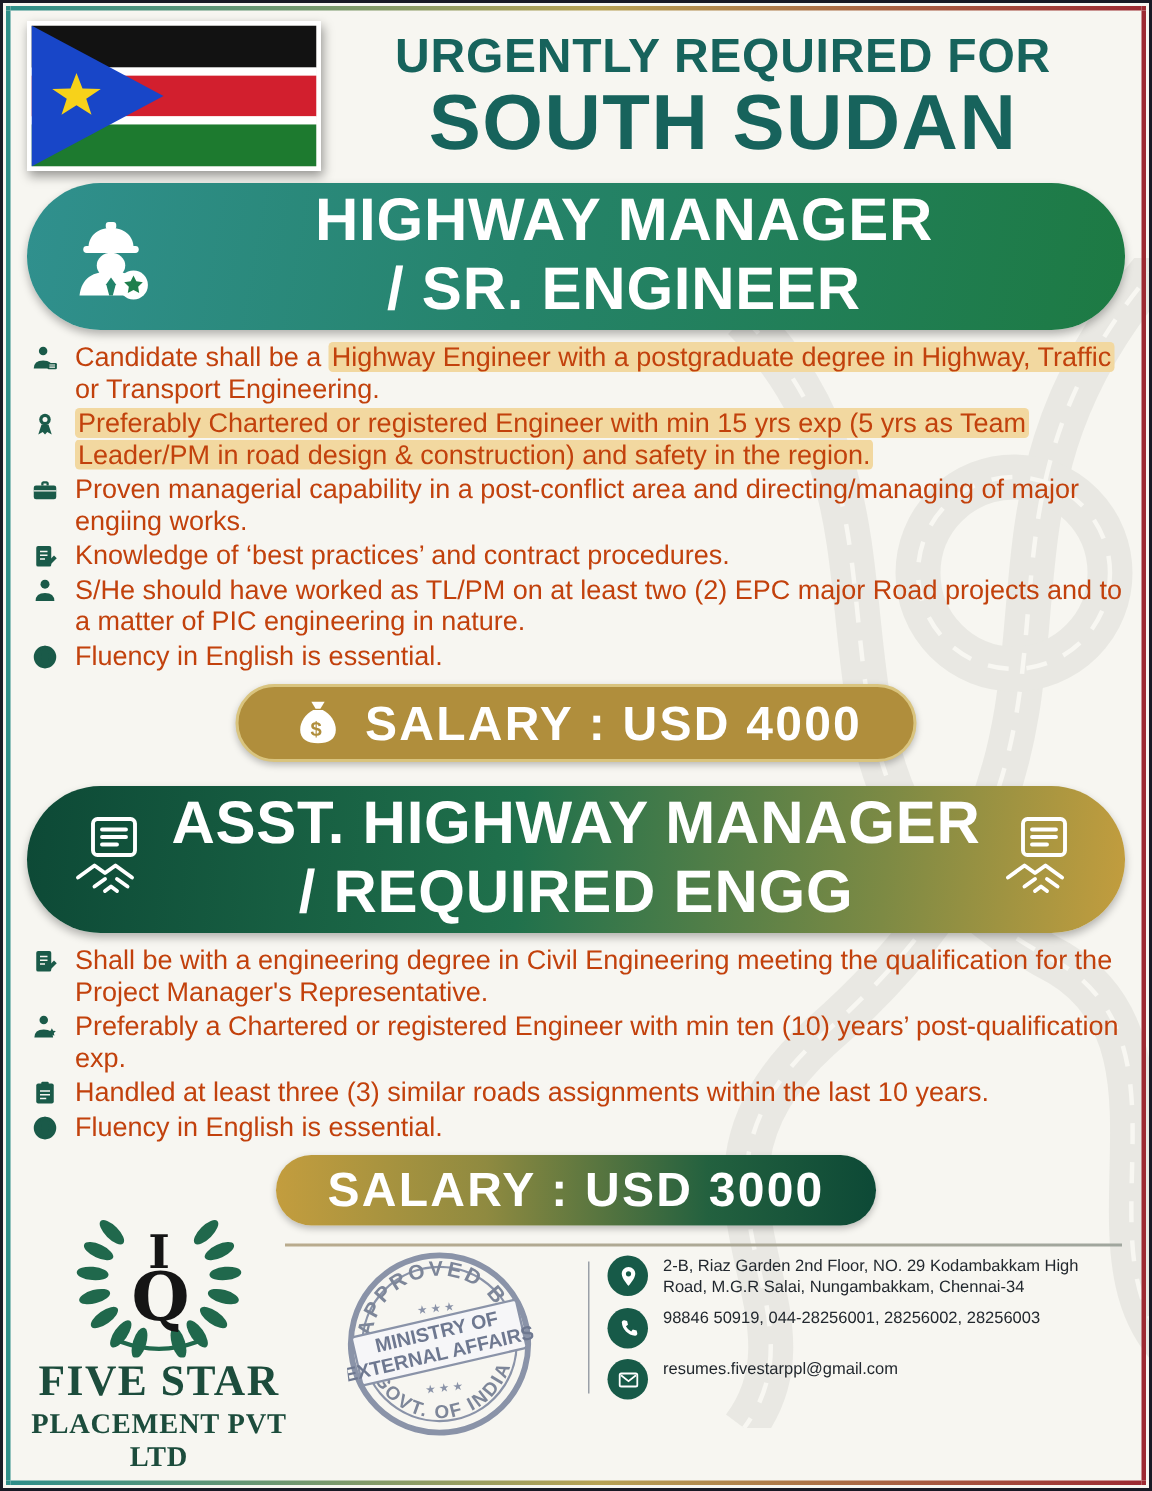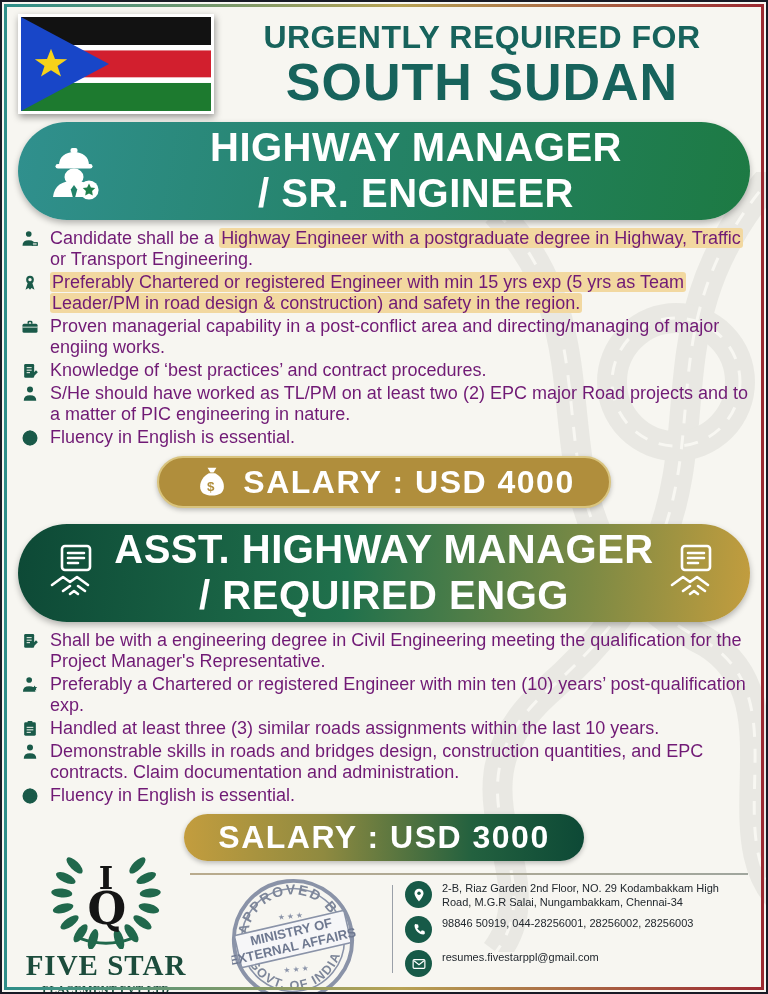--- a/index.html
+++ b/index.html
@@ -36,21 +36,21 @@
   .banner2{ background:linear-gradient(95deg,#0d4936 0%,#20714c 45%,#7d8a44 78%,#c39d3e 100%); }
   .banner .side-icon{ width:64px; height:64px; flex:0 0 64px; }
   .banner .side-icon svg{ width:100%; height:100%; }
   .banner-title{ flex:1; text-align:center; font-weight:bold; font-size:40px; line-height:1.14; letter-spacing:.5px; }
 
   
   ul.reqs{ list-style:none; margin-top:8px; padding:0 2px; }
   .reqs li{ display:flex; gap:9px; margin-bottom:2px; }
   .bullet-icon{ flex:0 0 21px; width:21px; margin-top:1px; color:#1a5a49; }
   .bullet-icon svg{ width:20px; height:20px; fill:currentColor; display:block; }
-  .bullet-text{ font-size:18px; line-height:21px; color:#701a75; font-weight:500; }
+  .bullet-text{ font-size:18px; line-height:21px; color:#c2410c; font-weight:500; }
   .bullet-text mark{
     background:#f2d8a0; color:inherit; padding:0 2px; border-radius:3px;
     -webkit-box-decoration-break:clone; box-decoration-break:clone;
   }
 
   
   .salary{
     margin:6px auto 0; width:max-content; display:flex; align-items:center; gap:12px;
     color:#fff; font-weight:bold; font-size:32px; letter-spacing:1.5px;
     border-radius:40px; padding:5px 34px; box-shadow:0 2px 5px rgba(0,0,0,.25);
@@ -66,21 +66,21 @@
   }
 
   
   .footer{ margin-top:8px; position:relative; display:flex; flex:1; align-items:flex-start; }
   .footer-rule{ position:absolute; top:4px; left:172px; right:2px; height:2px;
     background:linear-gradient(90deg,#b9ab8d,#a0a69e); }
   .logo-block{ width:176px; flex:0 0 176px; margin-top:-32px; text-align:center; }
   .logo-block svg{ display:block; margin:0 auto; }
   .company-name{ font-family:"Liberation Serif", serif; font-weight:bold; font-size:29px;
     color:#1c4c3c; letter-spacing:1px; line-height:1; margin-top:2px; }
-  .company-sub{ font-family:"Liberation Serif", serif; font-weight:bold; font-size:11px;
+  .company-sub{ font-family:"Liberation Serif", serif; font-weight:bold; font-size:19px;
     color:#1c4c3c; letter-spacing:.5px; margin-top:3px; }
   .stamp-block{ width:198px; flex:0 0 198px; display:flex; justify-content:center; padding-top:8px; }
   .stamp{ transform:rotate(-6deg); }
   .vdiv{ width:1px; background:#9aa0a8; height:88px; margin-top:16px; }
   .contacts{ flex:1; padding:12px 0 0 12px; display:flex; flex-direction:column; gap:7px; }
   .contact-row{ display:flex; gap:10px; align-items:flex-start; }
   .c-icon{ width:27px; height:27px; flex:0 0 27px; border-radius:50%; background:#175a48;
     display:flex; align-items:center; justify-content:center; }
   .c-icon svg{ width:16px; height:16px; display:block; }
   .contact-text{ font-size:11px; line-height:1.28; color:#22282e; font-weight:500; max-width:352px; }
@@ -265,29 +265,20 @@
         </li>
         <li>
           <span class="bullet-icon">
             <svg viewBox="0 0 24 24">
               <rect x="5" y="4" width="14" height="16" rx="1.6"></rect>
               <rect x="9" y="2.5" width="6" height="3.5" rx="1"></rect>
               <path d="M8 10h8M8 13h8M8 16h5" stroke="#f7f6f1" stroke-width="1.2"></path>
             </svg>
           </span>
           <span class="bullet-text"><span>Handled at least three (3) similar roads assignments within the last 10 years.</span></span>
-        </li>
-        <li>
-          <span class="bullet-icon">
-            <svg viewBox="0 0 24 24">
-              <circle cx="12" cy="6.5" r="3.6"></circle>
-              <path d="M4.5 20q0-6.5 7.5-6.5T19.5 20z"></path>
-            </svg>
-          </span>
-          <span class="bullet-text"><span>Demonstrable skills in roads and bridges design, construction quantities, and EPC contracts. Claim documentation and administration.</span></span>
         </li>
         <li>
           <span class="bullet-icon">
             <svg viewBox="0 0 24 24" fill="none" stroke="currentColor" stroke-width="1.6">
               <circle cx="12" cy="12" r="8.2"></circle>
               <ellipse cx="12" cy="12" rx="3.6" ry="8.2"></ellipse>
               <path d="M3.8 12h16.4M5.2 8h13.6M5.2 16h13.6"></path>
             </svg>
           </span>
           <span class="bullet-text"><span>Fluency in English is essential.</span></span>

